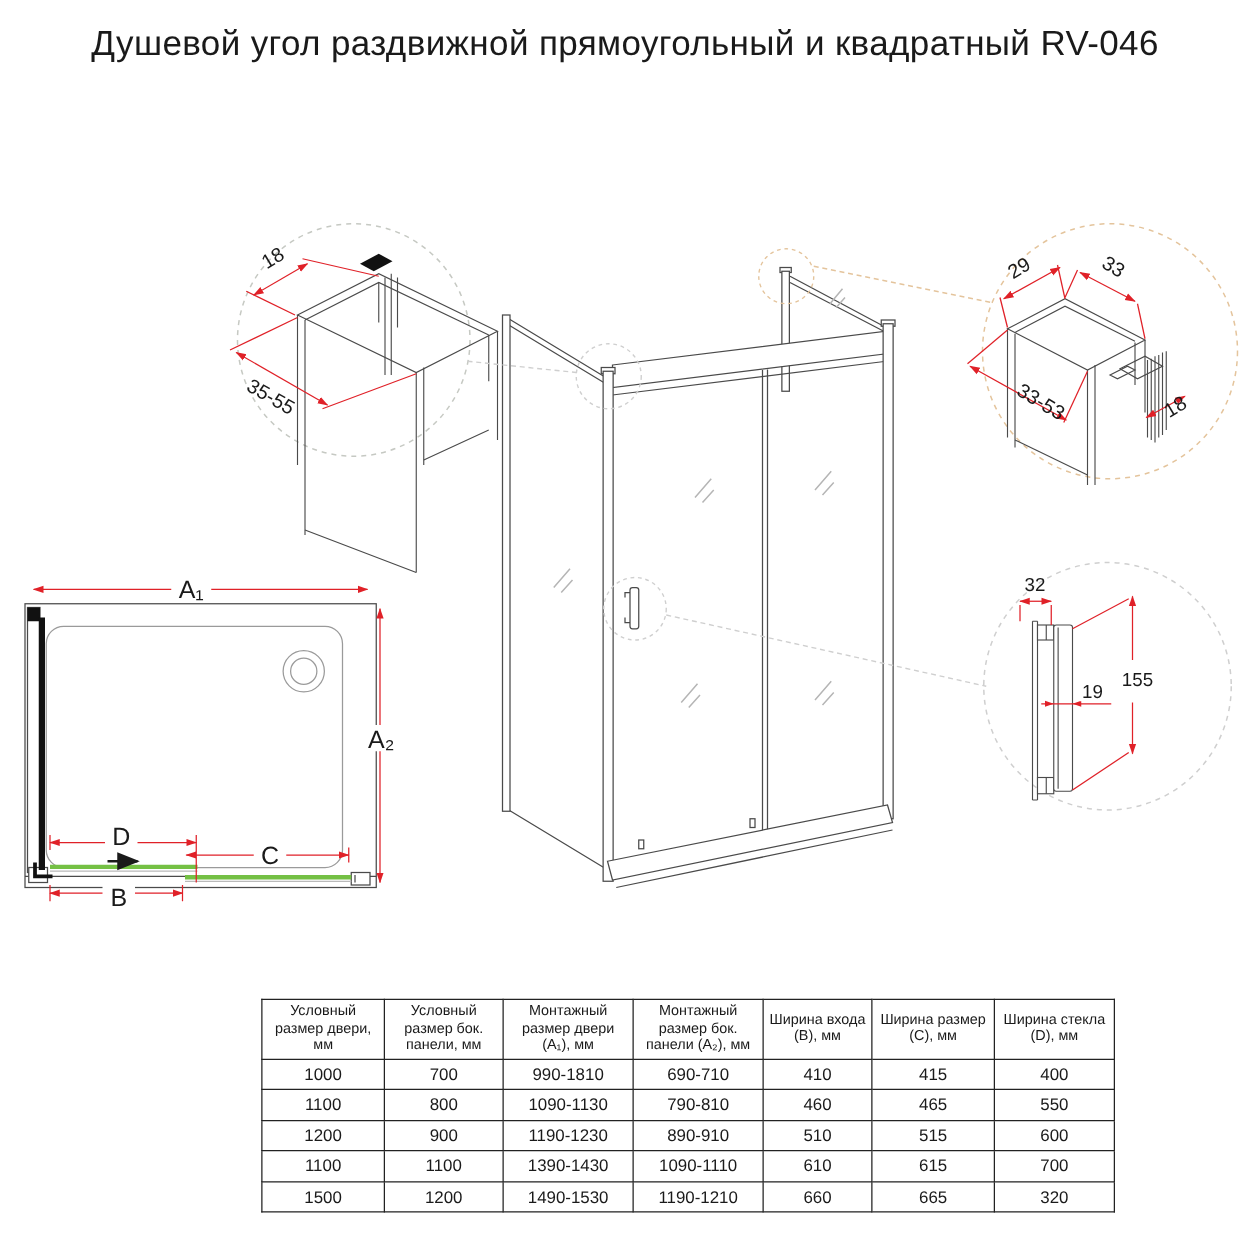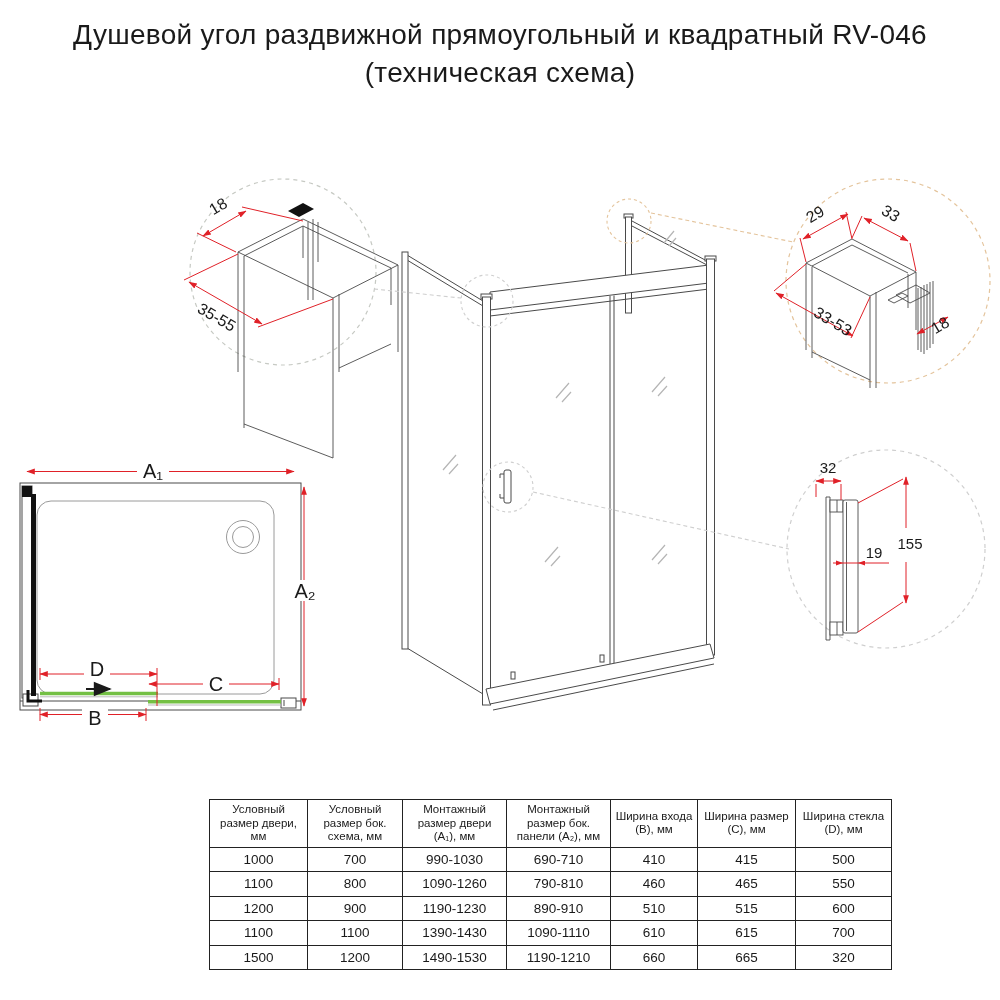--- a/index.html
+++ b/index.html
@@ -16,21 +16,20 @@
   table{border-collapse:collapse;width:682px;table-layout:fixed;}
   th,td{border:1px solid #222;text-align:center;vertical-align:middle;}
   th{font-size:11.5px;font-weight:400;line-height:1.18;padding:3px 2px;height:38px;}
   td{font-size:13.5px;height:23.5px;padding:0 2px;margin-top:36px;}
 </style>
 </head>
 <body>
 
 <div class="title">
   <div>Душевой угол раздвижной прямоугольный и квадратный RV-046</div>
-  <div>(техническая схема)</div>
 </div>
 
 <svg id="drawing" width="1000" height="650" viewBox="0 150 1000 650">
   <defs>
     <marker id="ra" viewBox="0 0 10 10" refX="9.2" refY="5" markerWidth="8.5" markerHeight="8.5" orient="auto-start-reverse">
         <path d="M0,1.6 L10,5 L0,8.4 Z" fill="#e02128"></path>
       </marker>
     <marker id="ba" viewBox="0 0 10 10" refX="9" refY="5" markerWidth="10" markerHeight="9" orient="auto">
         <path d="M0,1 L10,5 L0,9 Z" fill="#1a1a1a"></path>
       </marker>
@@ -224,42 +223,42 @@
         <col style="width:95px">
         <col style="width:104px">
       <col style="width:104px">
         <col style="width:87px">
         <col style="width:98px">
         <col style="width:96px">
     </colgroup>
     <thead>
       <tr>
         <th>Условный размер двери, мм</th>
-        <th>Условный размер бок. схема, мм</th>
+        <th>Условный размер бок. панели, мм</th>
         <th>Монтажный размер двери (A₁), мм</th>
         <th>Монтажный размер бок. панели (A₂), мм</th>
         <th>Ширина входа (B), мм</th>
         <th>Ширина размер (C), мм</th>
         <th>Ширина стекла (D), мм</th>
       </tr>
     </thead>
     <tbody>
       <tr>
         <td>1000</td>
         <td>700</td>
-        <td>990-1030</td>
+        <td>990-1810</td>
         <td>690-710</td>
         <td>410</td>
         <td>415</td>
-        <td>500</td>
+        <td>400</td>
       </tr>
       <tr>
         <td>1100</td>
         <td>800</td>
-        <td>1090-1260</td>
+        <td>1090-1130</td>
         <td>790-810</td>
         <td>460</td>
         <td>465</td>
         <td>550</td>
       </tr>
       <tr>
         <td>1200</td>
         <td>900</td>
         <td>1190-1230</td>
         <td>890-910</td>

